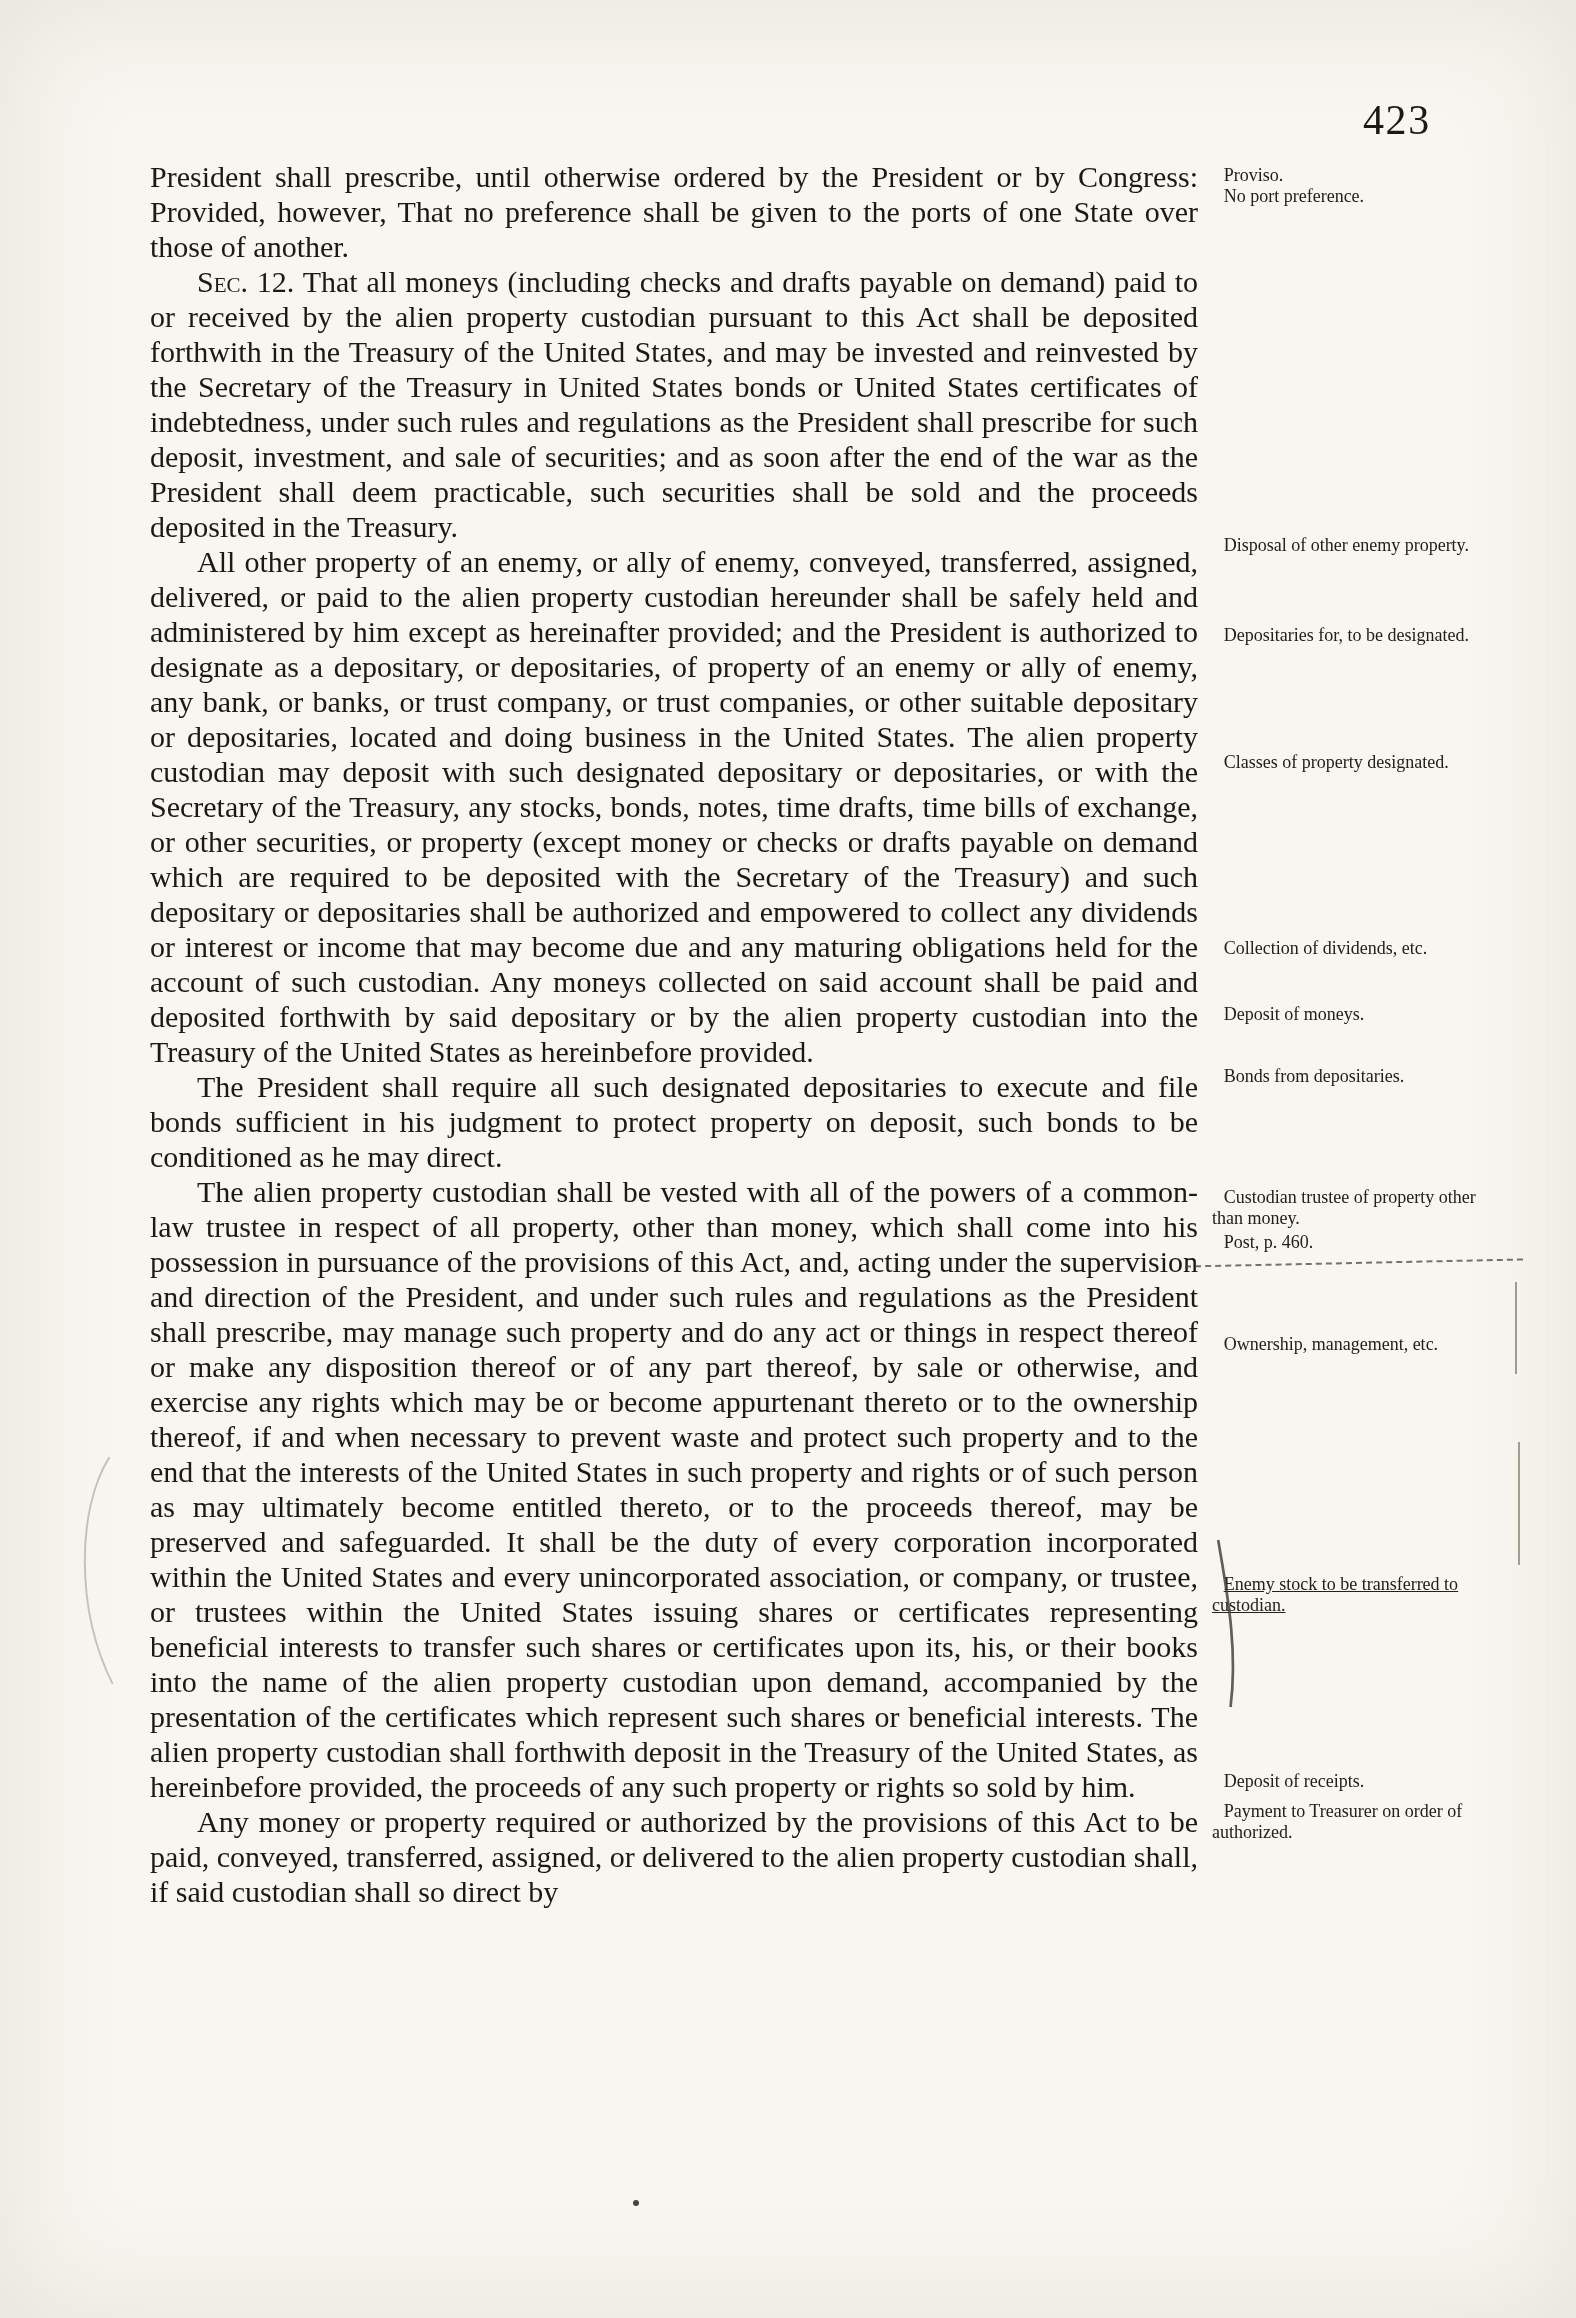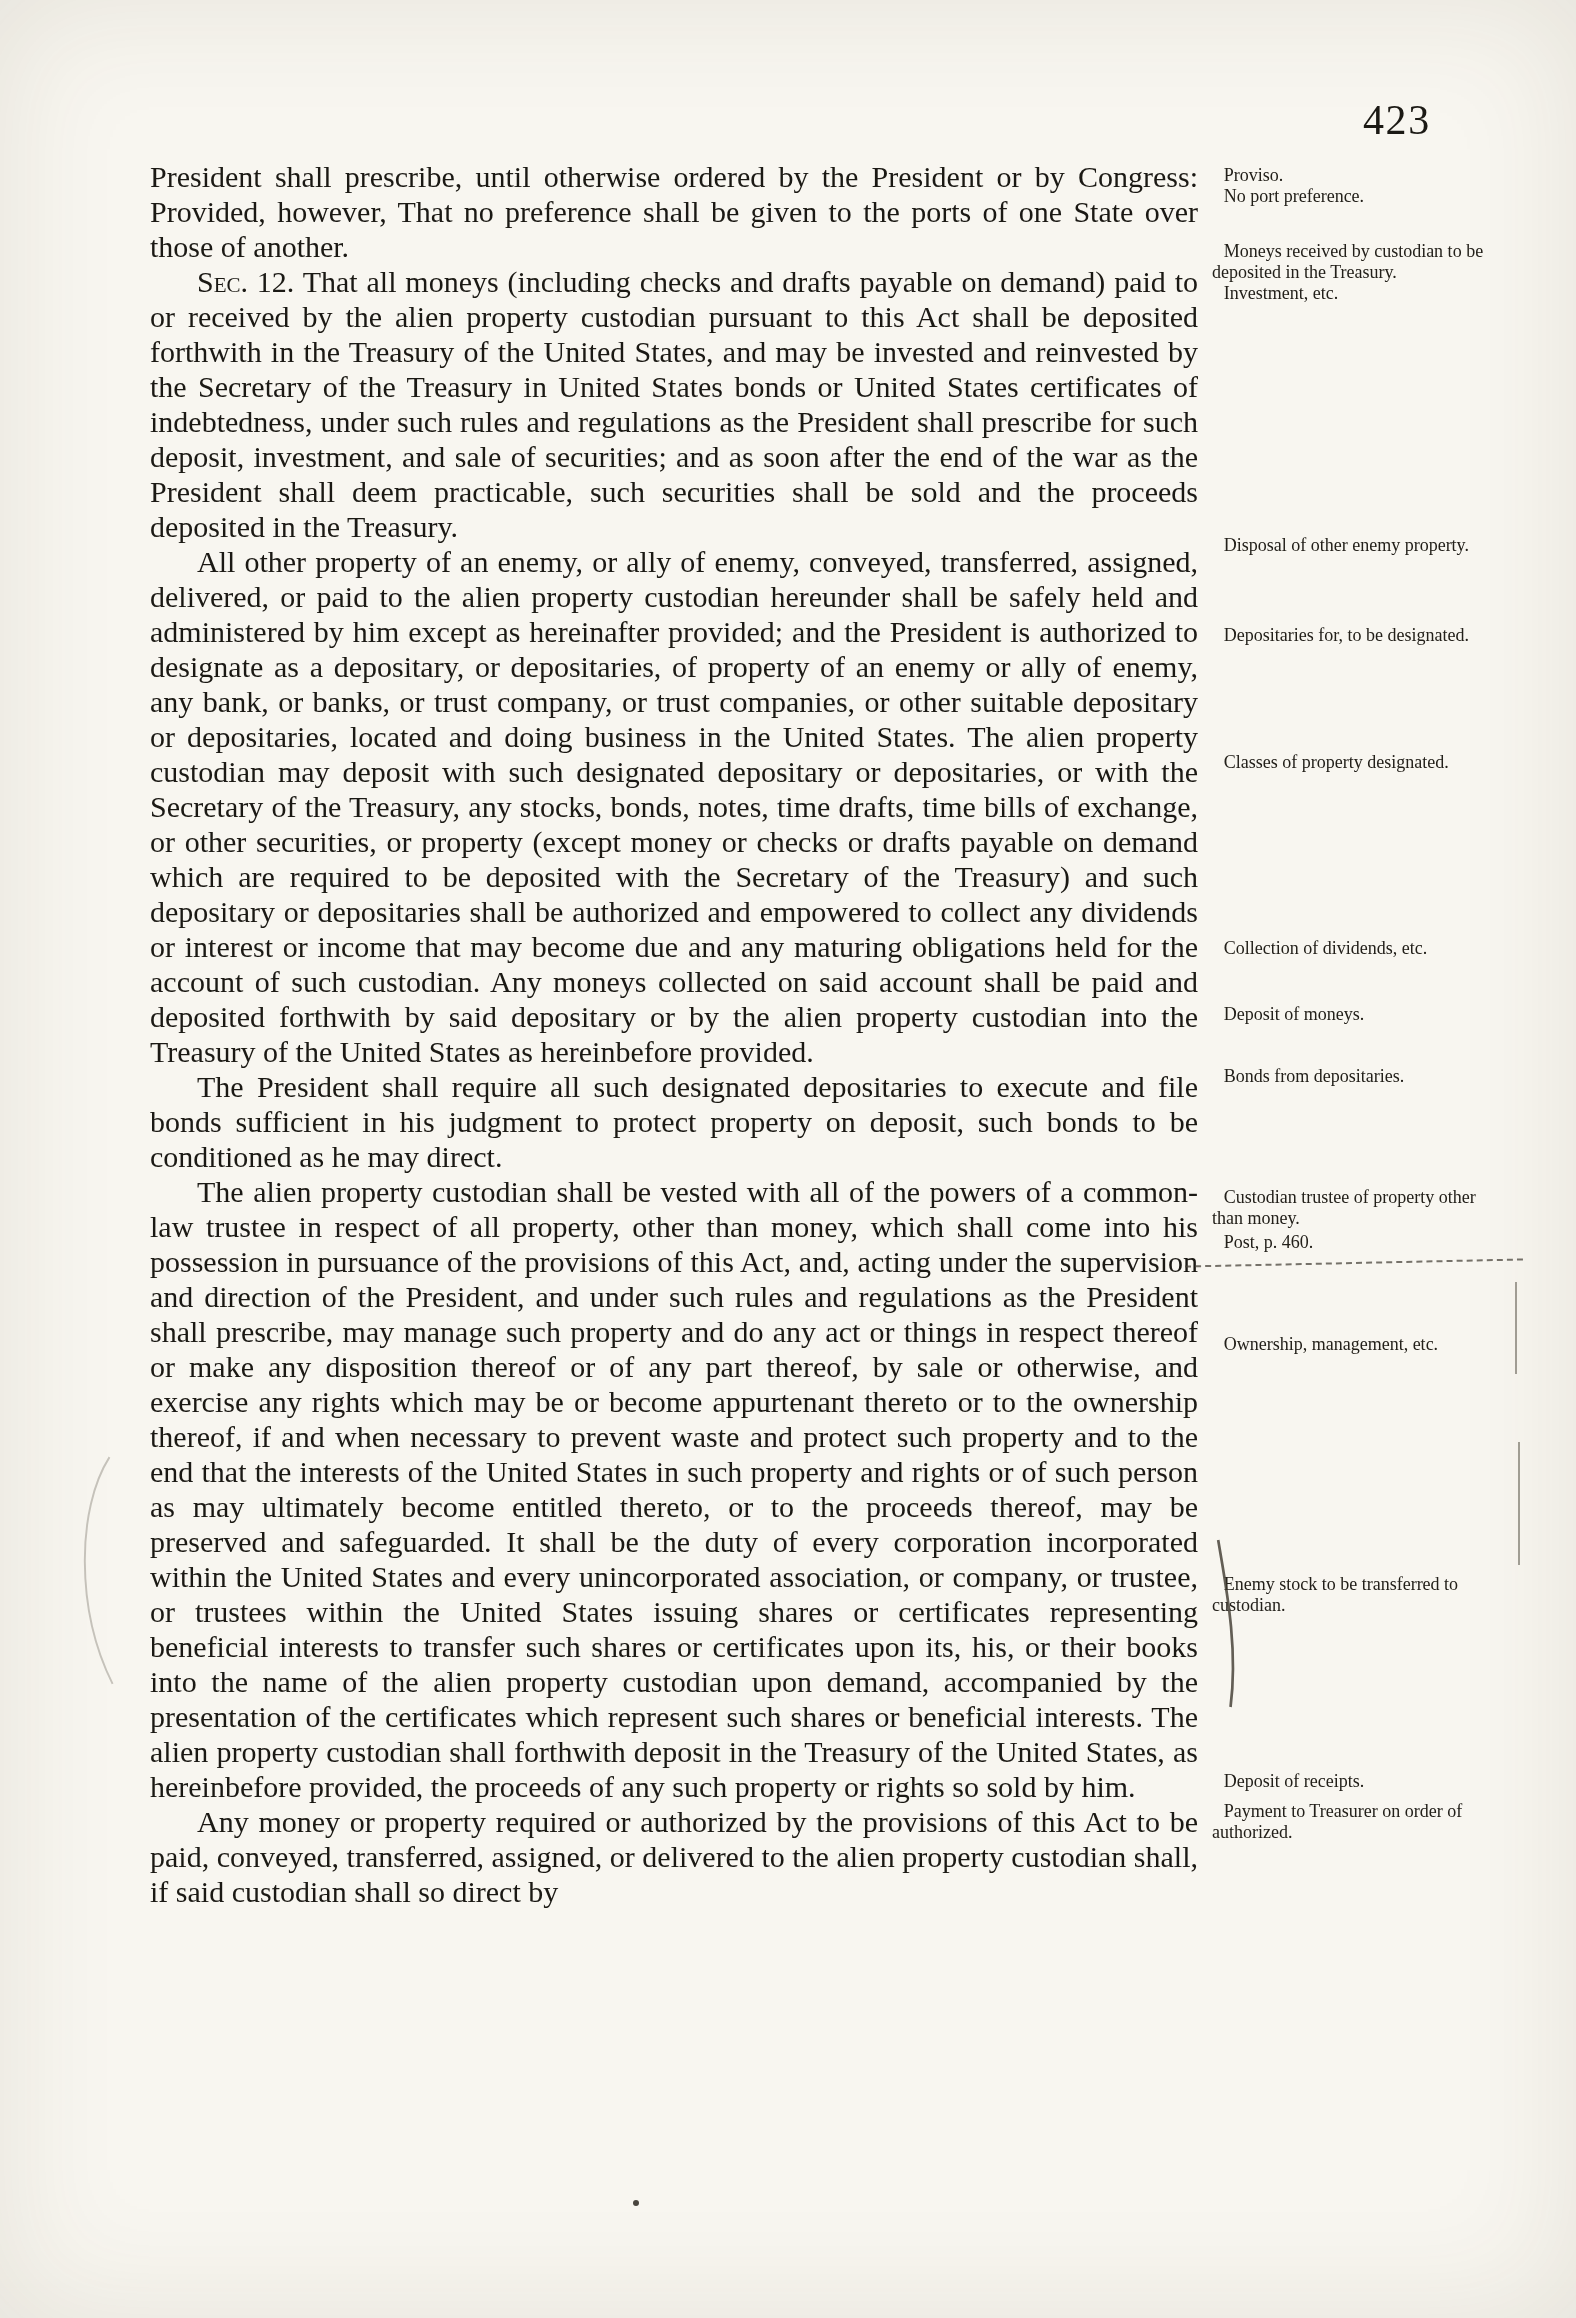--- a/index.html
+++ b/index.html
@@ -45,21 +45,21 @@
   .note-proviso        { top:6.2px; }
   .note-moneys         { top:-23px; }
   .note-disposal       { top:-9.3px; }
   .note-depositaries   { top:81px;font-family:Liberation Serif, serif; }
   .note-classes        { top:208px; }
   .note-collection     { top:394px; }
   .note-deposit-moneys { top:460px; }
   .note-bonds          { top:-3.1px; }
   .note-custodian      { top:4.7px;margin-top:8px; }
   .note-ownership      { top:160px; }
-  .note-enemy          { top:400px; }
+  .note-enemy          { top:400px;text-decoration:underline; }
   .note-receipts       { top:597px; }
   .note-payment        { top:-3.1px; }
 
   
   .artifact { position:absolute; pointer-events:none; }
   .dash-line {
     top:1262px; left:1185px; width:338px; height:0;
     border-top:2.3px dashed #4a453c; opacity:.75; transform:rotate(-1.2deg);
   }
   .rv1 { top:1282px; left:1515px; width:1.6px; height:92px; background:#5a554a; opacity:.55; }
@@ -80,24 +80,20 @@
     <p class="p-first">
       <span>President shall prescribe, until otherwise ordered by the President or by Congress: </span><span class="it">Provided, however,</span><span> That no preference shall be given to the ports of one State over those of another.</span>
       <span class="note note-proviso">
         <span class="nline it">Proviso.</span>
         <span class="nline">No port preference.</span>
       </span>
     </p>
 
     <p>
       <span class="sc">Sec. 12.</span><span> That all moneys (including checks and drafts payable on demand) paid to or received by the alien property custodian pursuant to this Act shall be deposited forthwith in the Treasury of the United States, and may be invested and reinvested by the Secretary of the Treasury in United States bonds or United States certificates of indebtedness, under such rules and regulations as the President shall prescribe for such deposit, investment, and sale of securities; and as soon after the end of the war as the President shall deem practicable, such securities shall be sold and the proceeds deposited in the Treasury.</span>
-      <span class="note note-moneys">
-        <span class="nline">Moneys received by custodian to be deposited in the Treasury.</span>
-        <span class="nline">Investment, etc.</span>
-      </span>
     </p>
 
     <p>
       <span>All other property of an enemy, or ally of enemy, conveyed, transferred, assigned, delivered, or paid to the alien property custodian hereunder shall be safely held and administered by him except as hereinafter provided; and the President is authorized to designate as a depositary, or depositaries, of property of an enemy or ally of enemy, any bank, or banks, or trust company, or trust companies, or other suitable depositary or depositaries, located and doing business in the United States.  The alien property custodian may deposit with such designated depositary or depositaries, or with the Secretary of the Treasury, any stocks, bonds, notes, time drafts, time bills of exchange, or other securities, or property (except money or checks or drafts payable on demand which are required to be deposited with the Secretary of the Treasury) and such depositary or depositaries shall be authorized and empowered to collect any dividends or interest or income that may become due and any maturing obligations held for the account of such custodian.  Any moneys collected on said account shall be paid and deposited forthwith by said depositary or by the alien property custodian into the Treasury of the United States as hereinbefore provided.</span>
       <span class="note note-disposal">
         <span class="nline">Disposal of other enemy property.</span>
       </span>
       <span class="note note-depositaries">
         <span class="nline">Depositaries for, to be designated.</span>
       </span>

